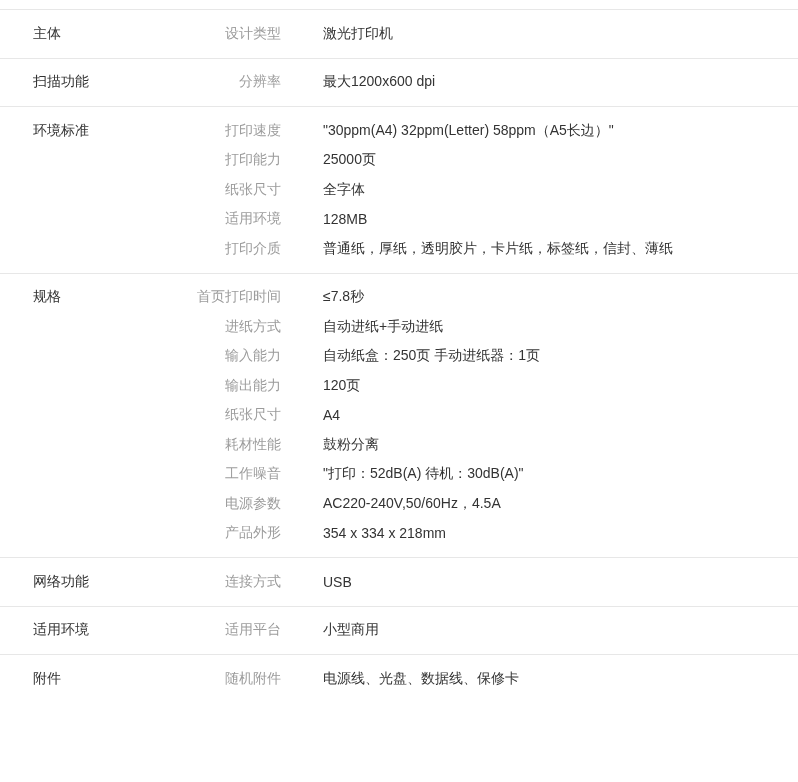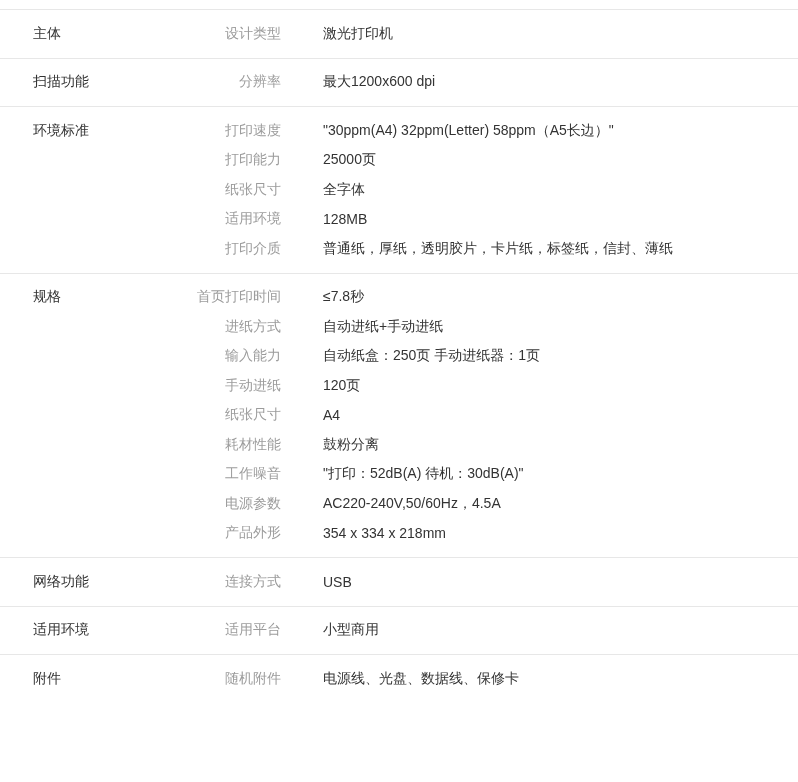--- a/index.html
+++ b/index.html
@@ -114,21 +114,21 @@
     <div class="spec-label">进纸方式</div>
     <div class="spec-value">自动进纸+手动进纸</div>
   </div>
 
   <div class="spec-row">
     <div class="spec-label">输入能力</div>
     <div class="spec-value">自动纸盒：250页 手动进纸器：1页</div>
   </div>
 
   <div class="spec-row">
-    <div class="spec-label">手动进纸</div>
+    <div class="spec-label">输出能力</div>
     <div class="spec-value">120页</div>
   </div>
 
   <div class="spec-row">
     <div class="spec-label">纸张尺寸</div>
     <div class="spec-value">A4</div>
   </div>
 
   <div class="spec-row">
     <div class="spec-label">耗材性能</div>

